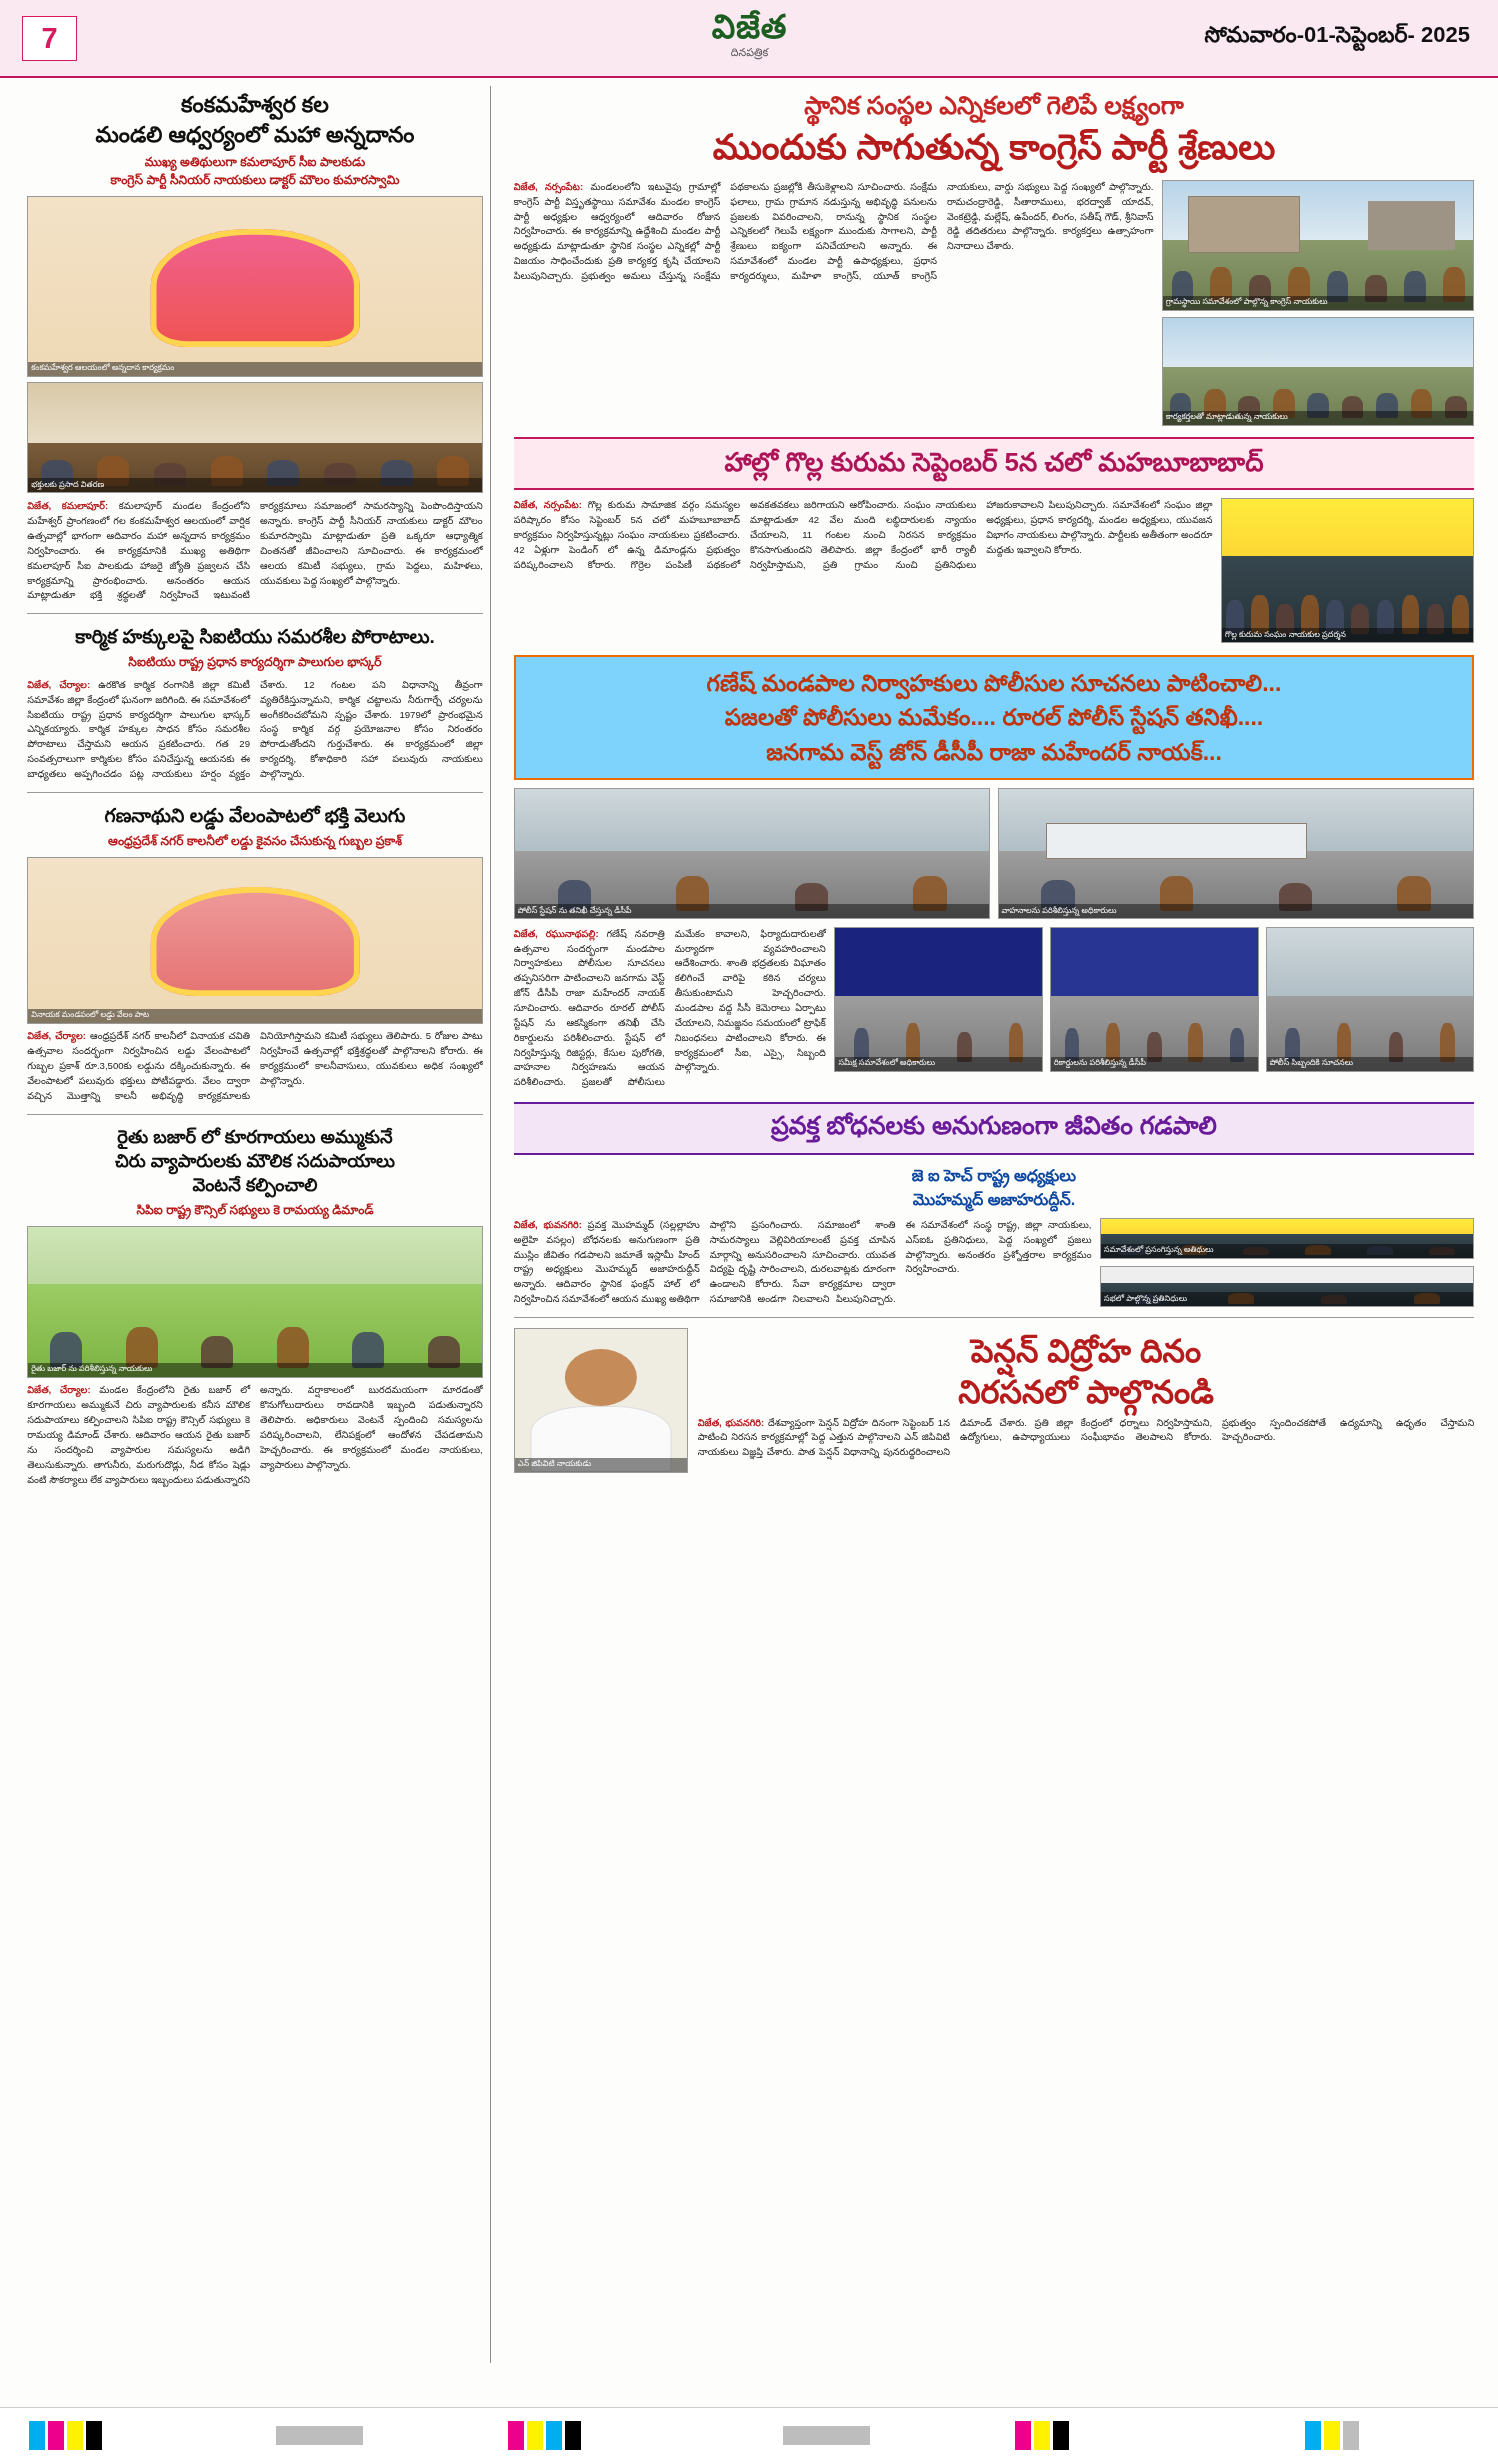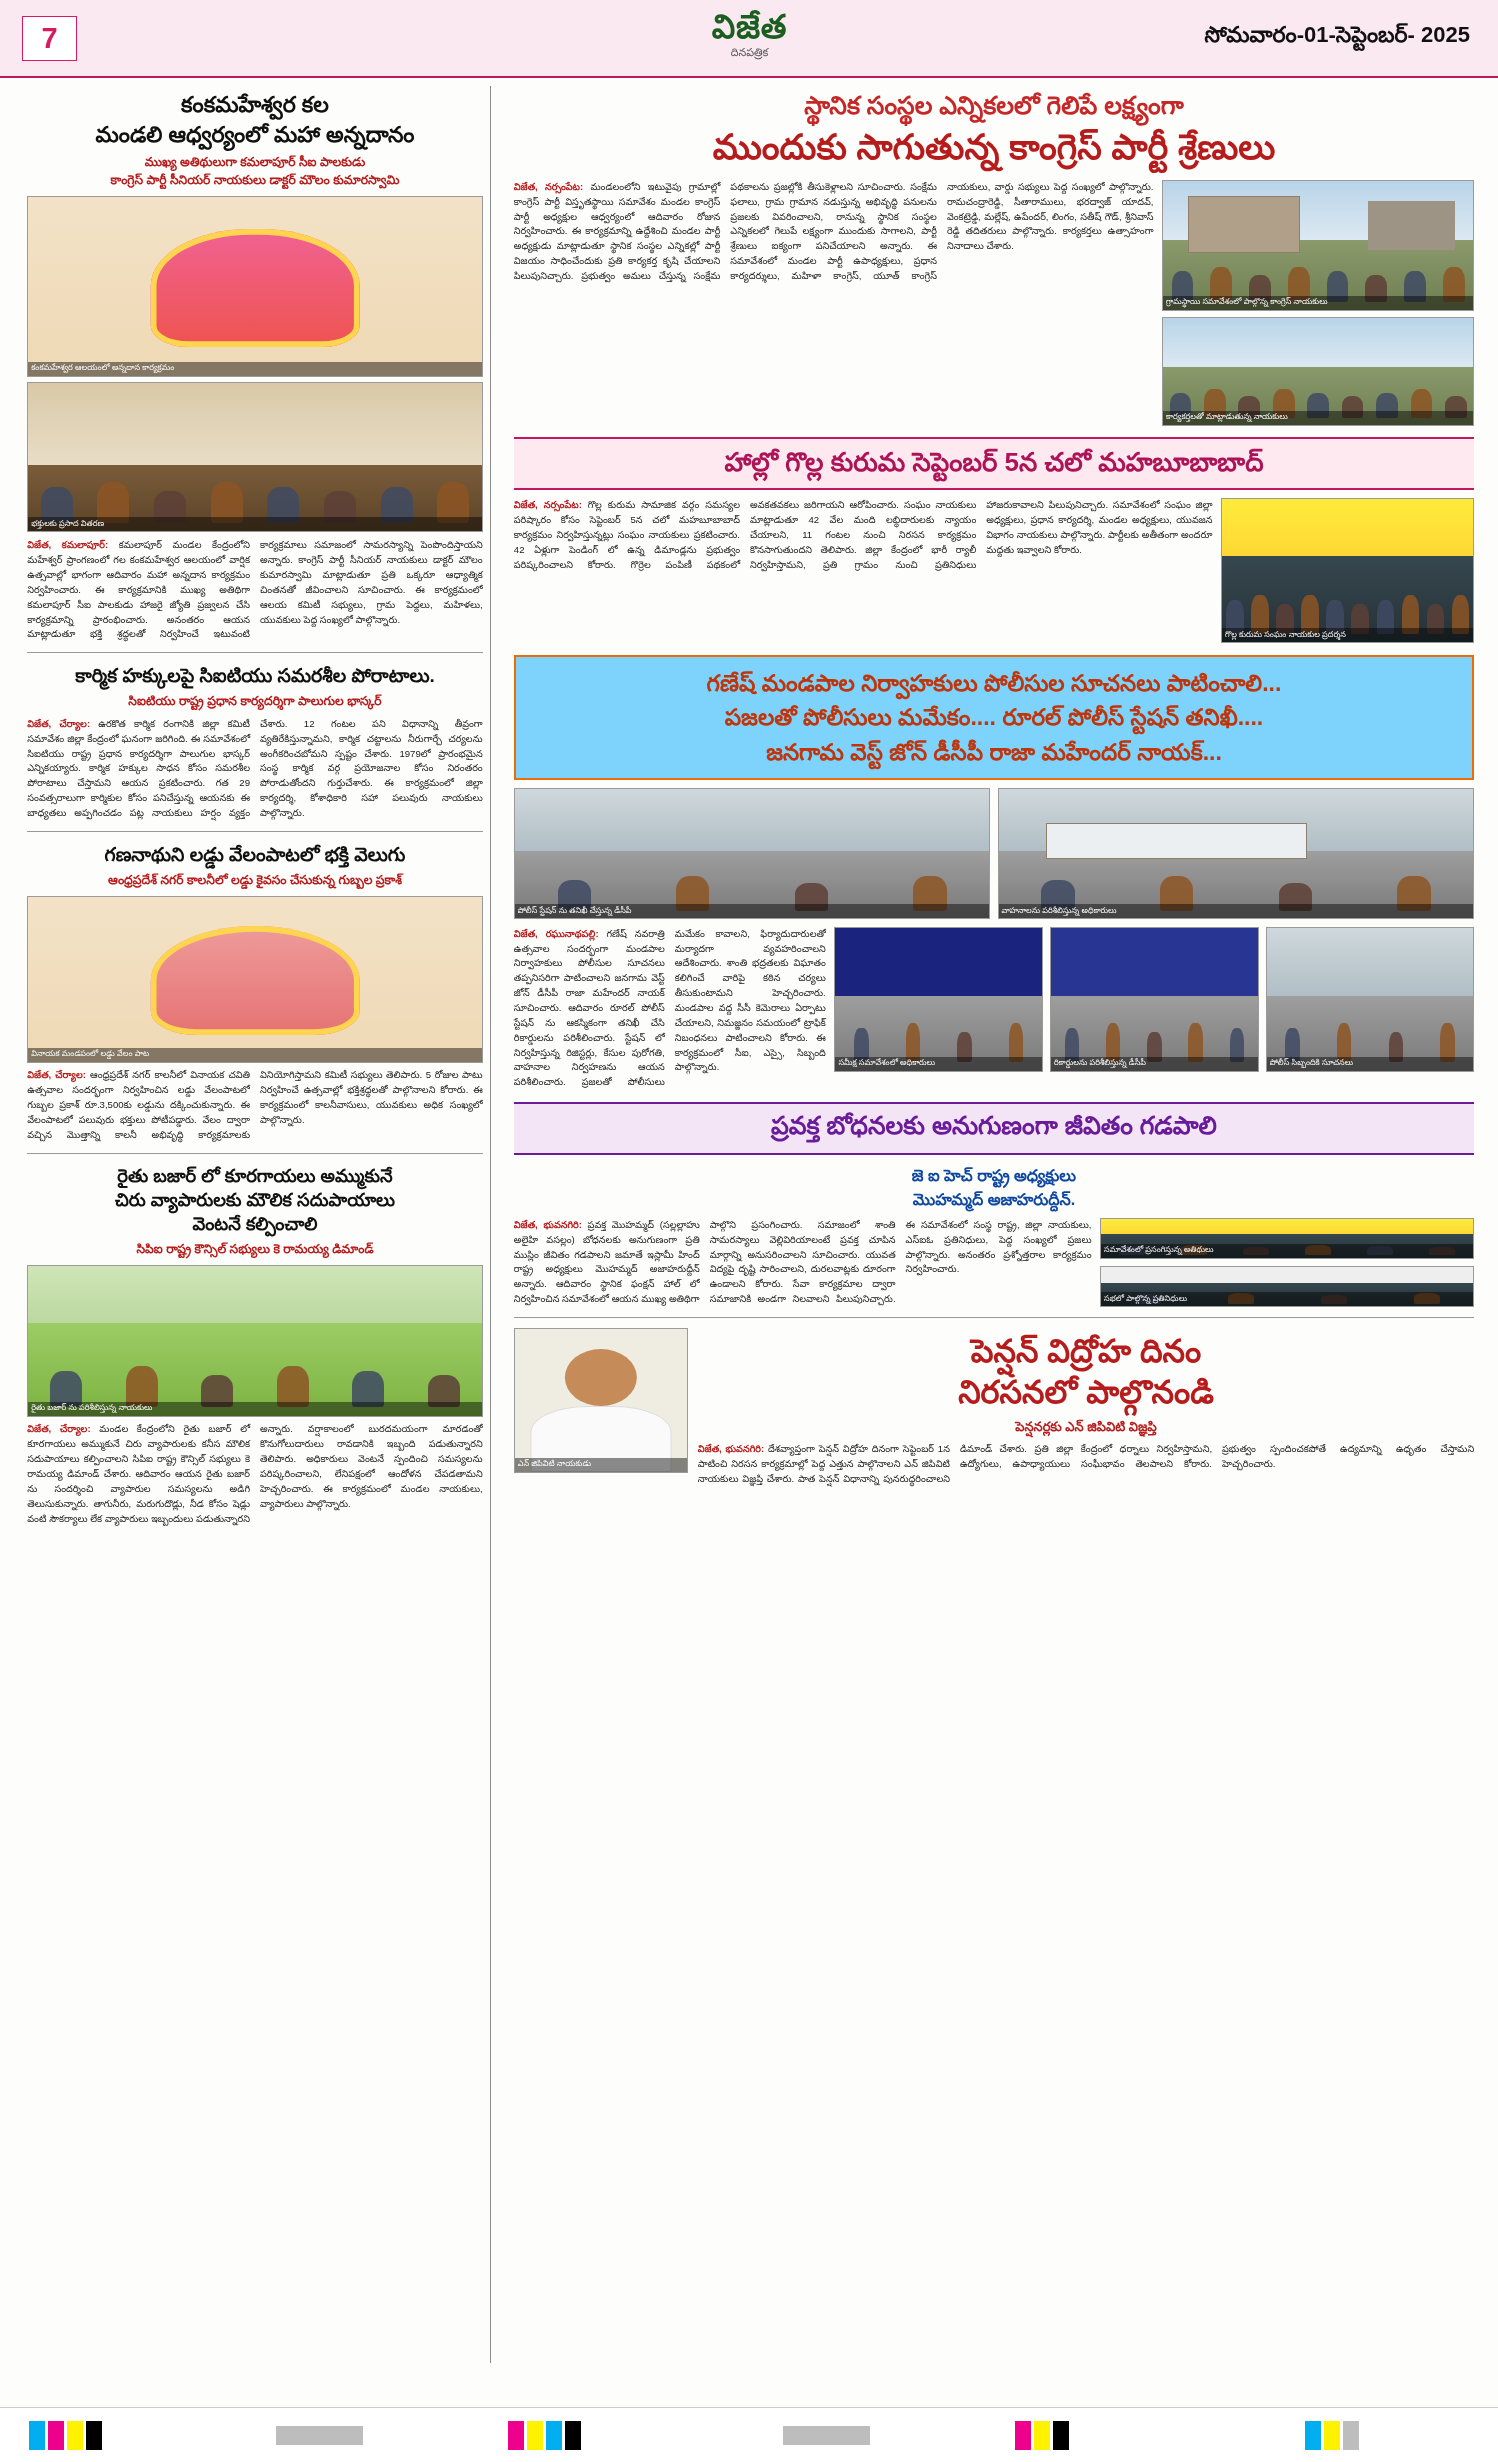--- a/index.html
+++ b/index.html
@@ -189,21 +189,21 @@
 
     <div>
       <div class="hl-left">కంకమహేశ్వర కల<br>మండలి ఆధ్వర్యంలో మహా అన్నదానం</div>
       <div class="sub-left">ముఖ్య అతిథులుగా కమలాపూర్ సీఐ పాలకుడు<br>కాంగ్రెస్ పార్టీ సీనియర్ నాయకులు డాక్టర్ మౌలం కుమారస్వామి</div>
 
       <div class="photo temple" style="height:181px;margin:5.8px 0;">
         <div class="sky"></div>
           <div class="idol"></div>
         <div class="cap">కంకమహేశ్వర ఆలయంలో అన్నదాన కార్యక్రమం</div>
       </div>
-      <div class="photo indoor" style="height:150px;margin:5.8px 0;">
+      <div class="photo indoor" style="height:111px;margin:5.8px 0;">
         <div class="sky"></div>
           <div class="ground"></div>
         <div class="crowdrow">
             <i></i>
             <i></i>
             <i></i>
             <i></i>
             <i></i>
             <i></i>
             <i></i>
@@ -481,21 +481,20 @@
     <hr class="rule">
     <div style="display:flex;gap:10px;align-items:flex-start;">
       <div class="photo portrait" style="width:174px;height:145px;">
         <div class="sky"></div>
           <div class="head"></div>
           <div class="torso"></div>
         <div class="cap">ఎన్ జిపివిటి నాయకుడు</div>
       </div>
       <div style="flex:1;">
         <div class="hl-red big" style="font-size:32px;text-align:center;">పెన్షన్ విద్రోహ దినం<br>నిరసనలో పాల్గొనండి</div>
-        <div class="sub-center" style="color:#b71c1c;font-size:13px;margin:2.9px 0 5.8px;">పెన్షనర్లకు ఎన్ జిపివిటి విజ్ఞప్తి</div>
         <div class="body-text three">
           <span class="lead-tag">విజేత, భువనగిరి:</span>
           <span>దేశవ్యాప్తంగా పెన్షన్ విద్రోహ దినంగా సెప్టెంబర్ 1న పాటించి నిరసన కార్యక్రమాల్లో పెద్ద ఎత్తున పాల్గొనాలని ఎన్ జిపివిటి నాయకులు విజ్ఞప్తి చేశారు. పాత పెన్షన్ విధానాన్ని పునరుద్ధరించాలని డిమాండ్ చేశారు. ప్రతి జిల్లా కేంద్రంలో ధర్నాలు నిర్వహిస్తామని, ఉద్యోగులు, ఉపాధ్యాయులు సంఘీభావం తెలపాలని కోరారు. ప్రభుత్వం స్పందించకపోతే ఉద్యమాన్ని ఉధృతం చేస్తామని హెచ్చరించారు.</span>
         </div>
       </div>
     </div>
 
   </div>
 
   <div class="bottom-strip">

